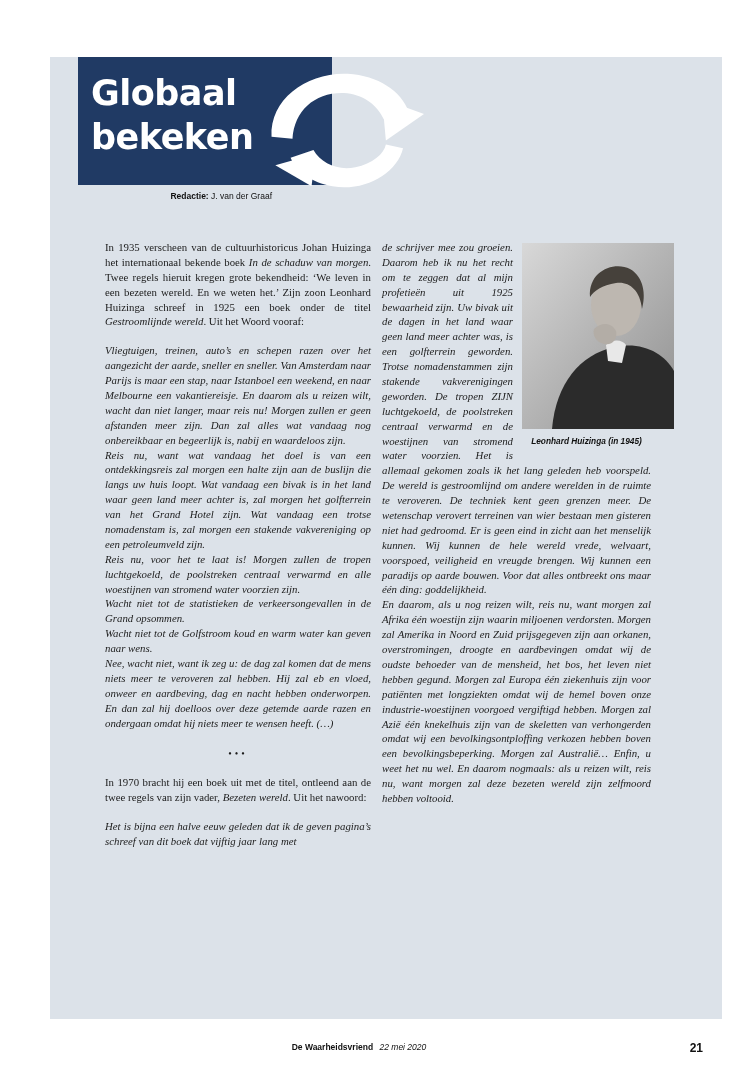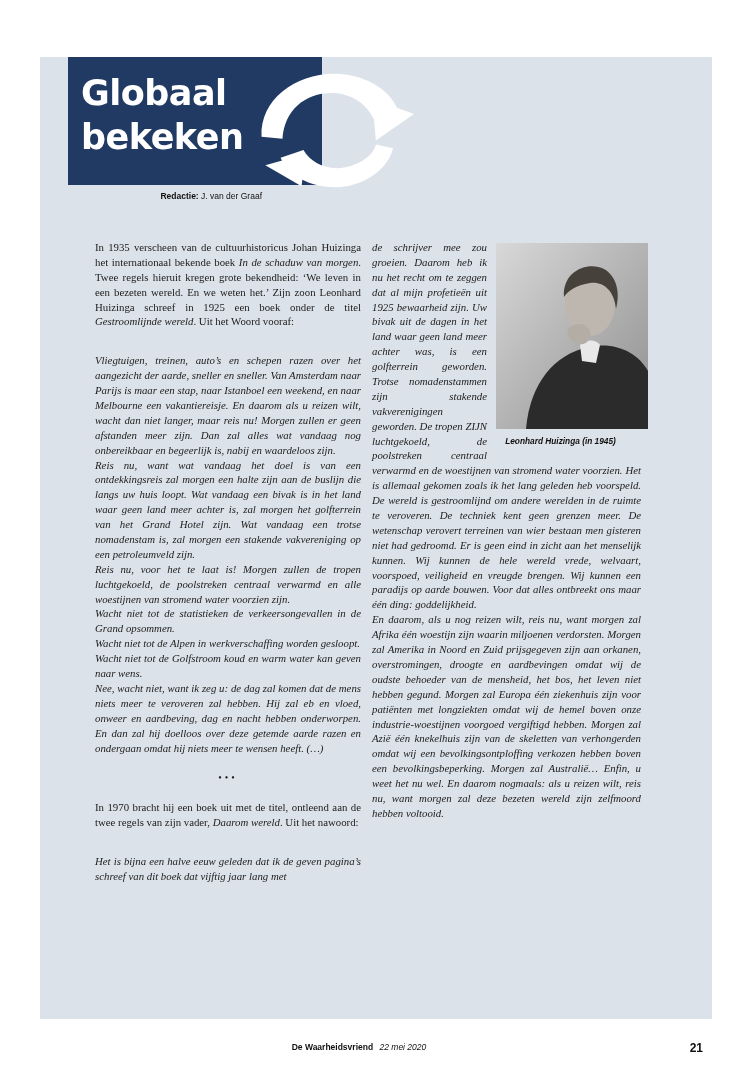--- a/index.html
+++ b/index.html
@@ -9,21 +9,21 @@
     width: 738px;
     height: 1068px;
     margin: 0 auto;
     background: #ffffff;
     font-family: "Liberation Serif", serif;
     color: var(--ink, #1b1b1b);
     overflow: hidden;
   }
   .panel {
     position: absolute;
-    left: 40px; top: 57px;
+    left: 50px; top: 57px;
     width: 672px; height: 962px;
     background: var(--panel, #dce2e9);
   }
   .header-block {
     position: absolute;
     left: 28px; top: 0;
     width: 254px; height: 128px;
     background: var(--navy, #203a64);
   }
   .title {
@@ -62,32 +62,32 @@
   .col {
     font-size: 10.8px;
     line-height: 1.38;
     text-align: justify;
   }
   .col-left { width: 266px; }
   .col-right { width: 269px; }
   .col p { margin: 0; }
   .col p.roman { font-style: normal; }
   .col p.italic { font-style: italic; }
-  .col p.gap { margin-top: 24px; }
+  .col p.gap { margin-top: 14px; }
   .seg-italic { font-style: italic; }
   .divider {
     text-align: center;
     margin: 16px 0 15px 0;
     font-size: 10px;
     letter-spacing: 3px;
   }
   .photo-fig {
     float: right;
     width: 129px;
-    margin: 3px 16px 7px 9px;
+    margin: 3px 0 7px 9px;
   }
   .photo { width: 152px; height: 186px; }
   .photo svg { display: block; width: 100%; height: 100%; }
   .caption {
     font-family: "Liberation Sans", sans-serif;
     font-style: italic;
     font-weight: 700;
     font-size: 8.3px;
     text-align: center;
     margin-top: 7px;
@@ -139,25 +139,24 @@
       <span class="b">Redactie:</span><span> J. van der Graaf</span>
     </div>
 
     <div class="columns">
       <div class="col col-left">
           <p class="roman"><span>In 1935 verscheen van de cultuurhistoricus Johan Huizinga het internationaal bekende boek </span><span class="seg-italic">In de schaduw van morgen</span><span>. Twee regels hieruit kregen grote bekendheid: ‘We leven in een bezeten wereld. En we weten het.’ Zijn zoon Leonhard Huizinga schreef in 1925 een boek onder de titel </span><span class="seg-italic">Gestroomlijnde wereld</span><span>. Uit het Woord vooraf:</span></p>
           <p class="italic gap"><span>Vliegtuigen, treinen, auto’s en schepen razen over het aangezicht der aarde, sneller en sneller. Van Amsterdam naar Parijs is maar een stap, naar Istanboel een weekend, en naar Melbourne een vakantiereisje. En daarom als u reizen wilt, wacht dan niet langer, maar reis nu! Morgen zullen er geen afstanden meer zijn. Dan zal alles wat vandaag nog onbereikbaar en begeerlijk is, nabij en waardeloos zijn.</span></p>
           <p class="italic"><span>Reis nu, want wat vandaag het doel is van een ontdekkingsreis zal morgen een halte zijn aan de buslijn die langs uw huis loopt. Wat vandaag een bivak is in het land waar geen land meer achter is, zal morgen het golfterrein van het Grand Hotel zijn. Wat vandaag een trotse nomadenstam is, zal morgen een stakende vakvereniging op een petroleumveld zijn.</span></p>
           <p class="italic"><span>Reis nu, voor het te laat is! Morgen zullen de tropen luchtgekoeld, de poolstreken centraal verwarmd en alle woestijnen van stromend water voorzien zijn.</span></p>
           <p class="italic"><span>Wacht niet tot de statistieken de verkeersongevallen in de Grand opsommen.</span></p>
-          <p class="italic"><span>Wacht niet tot de Alpen in werkverschaffing worden gesloopt.</span></p>
           <p class="italic"><span>Wacht niet tot de Golfstroom koud en warm water kan geven naar wens.</span></p>
           <p class="italic"><span>Nee, wacht niet, want ik zeg u: de dag zal komen dat de mens niets meer te veroveren zal hebben. Hij zal eb en vloed, onweer en aardbeving, dag en nacht hebben onderworpen. En dan zal hij doelloos over deze getemde aarde razen en ondergaan omdat hij niets meer te wensen heeft. (…)</span></p>
           <div class="divider">•••</div>
-          <p class="roman"><span>In 1970 bracht hij een boek uit met de titel, ontleend aan de twee regels van zijn vader, </span><span class="seg-italic">Daarom wereld</span><span>. Uit het nawoord:</span></p>
+          <p class="roman"><span>In 1970 bracht hij een boek uit met de titel, ontleend aan de twee regels van zijn vader, </span><span class="seg-italic">Bezeten wereld</span><span>. Uit het nawoord:</span></p>
           <p class="italic gap"><span>Het is bijna een halve eeuw geleden dat ik de geven pagina’s schreef van dit boek dat vijftig jaar lang met</span></p>
         </div>
       <div class="col col-right">
         <figure class="photo-fig">
           <div class="photo">
             <svg viewBox="0 0 152 186" preserveAspectRatio="none" xmlns="http://www.w3.org/2000/svg">
               <defs>
                 <linearGradient id="pg" x1="0" y1="0" x2="1" y2="1">
                   <stop offset="0" stop-color="#d8d8d8"></stop>
                   <stop offset="1" stop-color="#8f8f8f"></stop>

